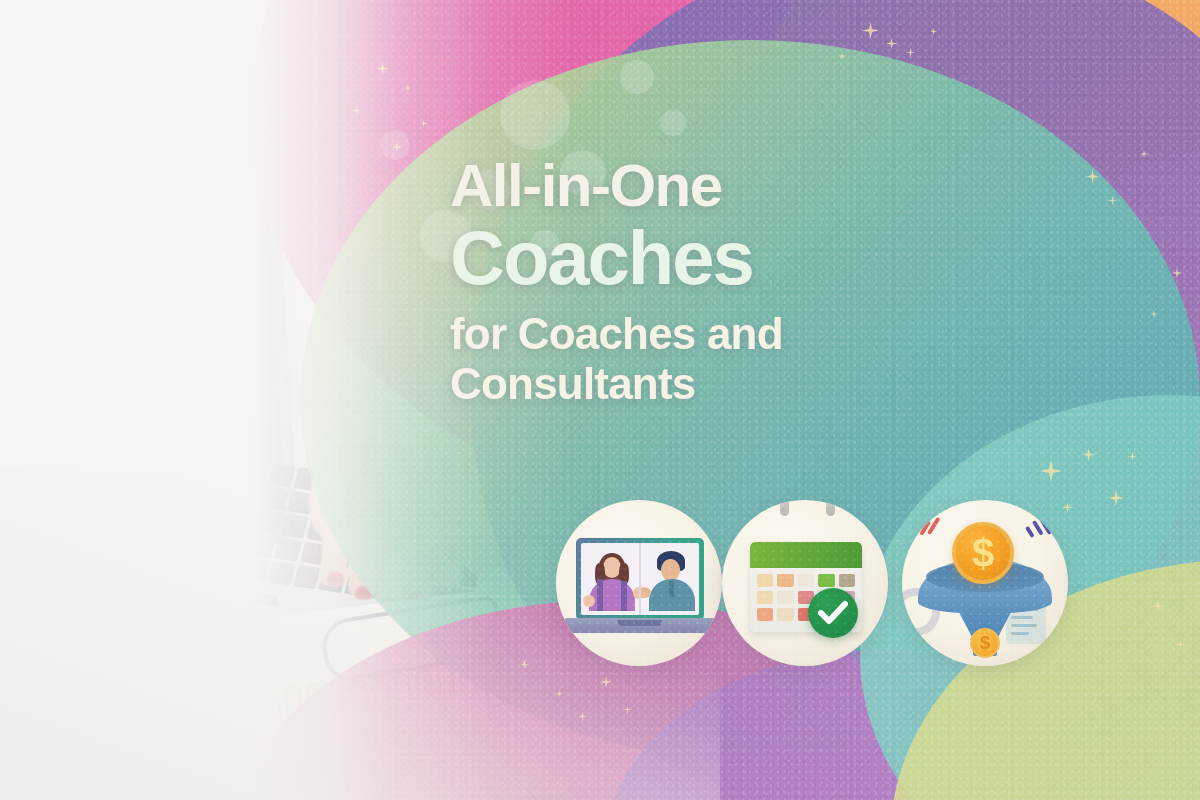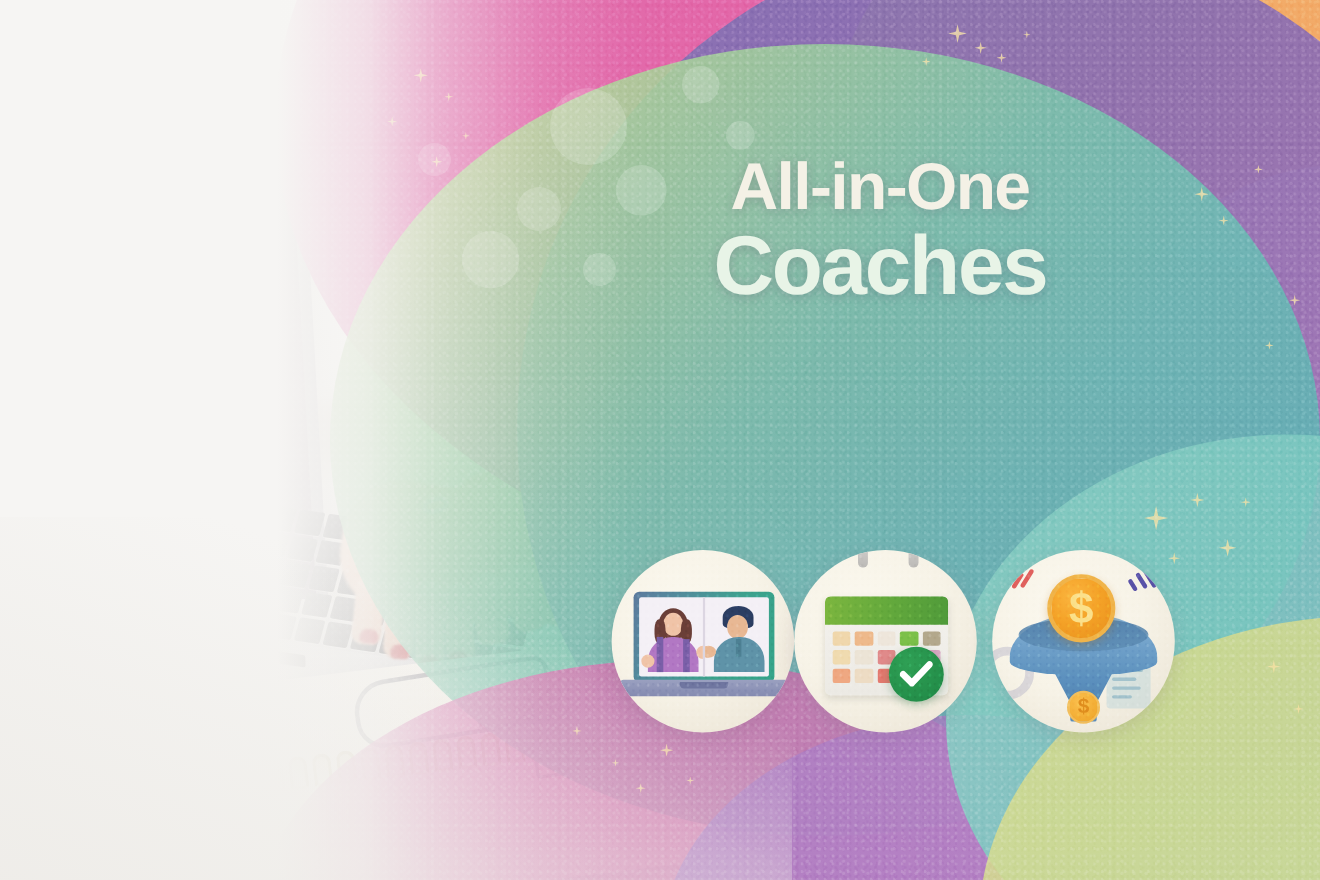--- a/index.html
+++ b/index.html
@@ -475,22 +475,22 @@
   .mag-h{ position:absolute; left:-14px; top:130px; width:36px; height:5px;
     background:rgba(150,150,185,.28); border-radius:3px; transform:rotate(38deg); }
   .doc{
     position:absolute; left:104px; top:96px; width:40px; height:48px;
     background:rgba(170,205,215,.38); border-radius:3px;
   }
   .doc-l{ position:absolute; left:5px; height:3px; background:rgba(120,170,190,.55); border-radius:2px; }
 
   
   .headline{
-    position:absolute; left:450px; top:140px; width:700px;
-    text-align:center; line-height:1.0;
+    position:absolute; left:450px; top:156px; width:700px;
+    line-height:1.0;
     text-shadow:0 2px 10px rgba(80,60,90,.22);
   }
   .h-l1{
     display:block; font-size:60px; font-weight:bold; letter-spacing:-1.5px;
     color:#f4f1e6; margin-bottom:4px;
   }
   .h-l2{
     display:block; font-size:76px; font-weight:bold; letter-spacing:-2px;
     color:#e8f4e7; margin-bottom:16px;
   }
@@ -718,20 +718,22 @@
       </div>
     <div class="grain"></div>
     <div class="grain2"></div>
     <div class="overlay-fade"></div>
     <div class="overlay-fade-b"></div>
   </div>
 
   <div class="headline">
     <span class="h-l1">All-in-One</span>
     <span class="h-l2">Coaches</span>
+    <span class="h-l3">for Coaches and</span>
+    <span class="h-l4">Consultants</span>
   </div>
 
   <div class="circles">
 
     <div class="circle c1">
       <span>
         <div class="vc-lid">
           <div class="vc-screen">
             <div class="vc-half">
               <div class="head" style="left:18px;top:10px;width:26px;height:28px;background:#6b3f38;border-radius:50% 50% 42% 42%;"></div>

